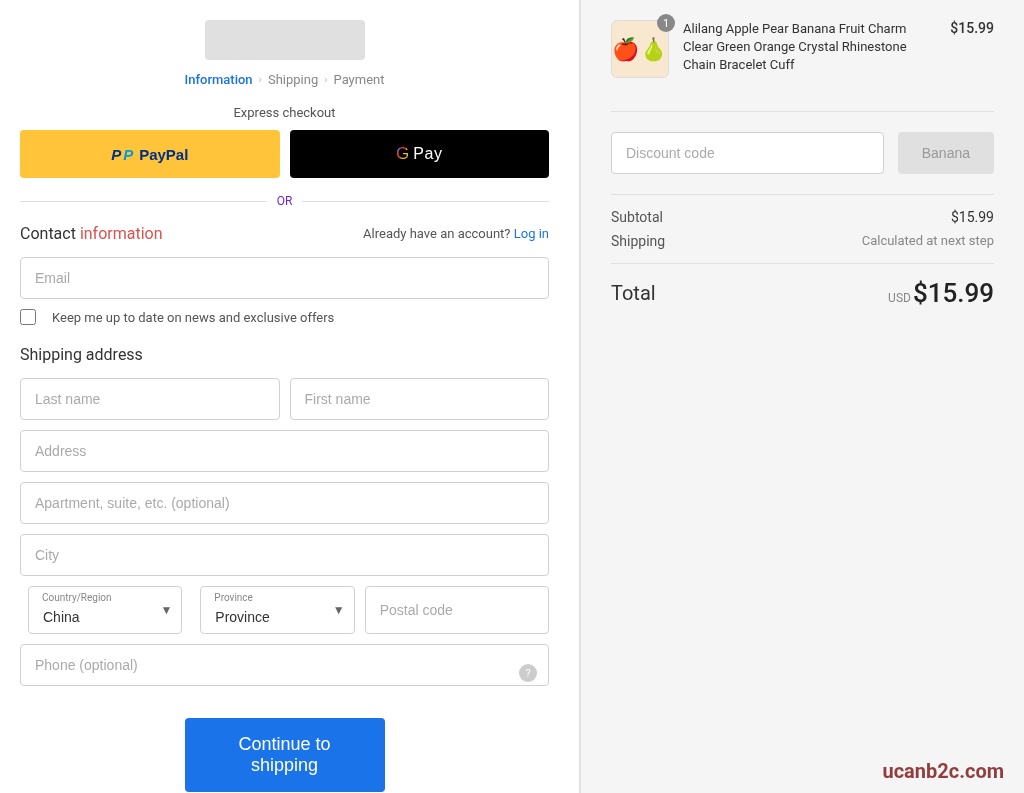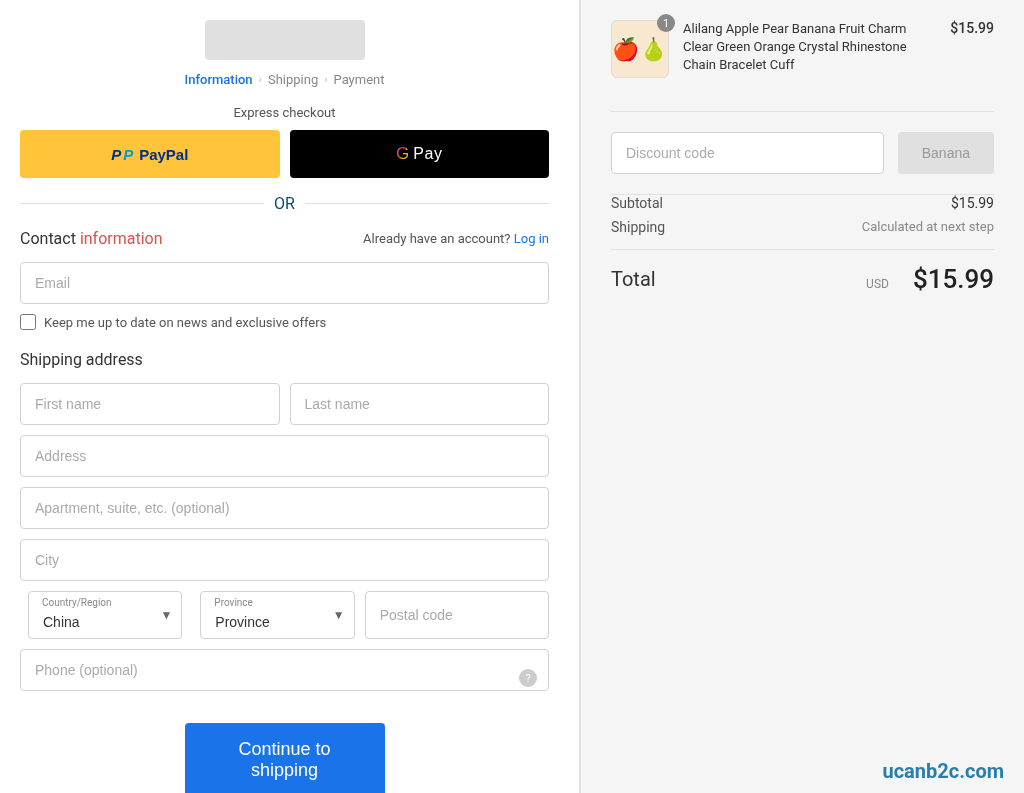--- a/index.html
+++ b/index.html
@@ -95,22 +95,22 @@
       font-size: 15px;
       font-weight: bold;
     }
 
     
     .or-divider {
       display: flex;
       align-items: center;
       gap: 10px;
       margin: 10px 0 16px;
-      color: #0c4a6e;
-      font-size: 16px;
+      color: #6d28d9;
+      font-size: 12px;
     }
     .or-divider::before, .or-divider::after {
       content: '';
       flex: 1;
       height: 1px;
       background: #e0e0e0;
     }
 
     
     .section-header {
@@ -148,21 +148,21 @@
       outline: none;
       margin-bottom: 10px;
     }
     .form-field::placeholder {
       color: #aaa;
     }
 
     .checkbox-row {
       display: flex;
       align-items: center;
-      gap: 8px;
+      gap: 16px;
       margin-bottom: 20px;
       font-size: 13px;
       color: #555;
     }
     .checkbox-row input[type="checkbox"] {
       width: 16px;
       height: 16px;
     }
 
     
@@ -353,20 +353,21 @@
       border-radius: 4px;
       padding: 10px 24px;
       font-size: 14px;
       cursor: pointer;
       font-weight: 500;
     }
 
     
     .totals-section {
       border-top: 1px solid #e0e0e0;
+      padding-top: 14px;
     }
     .totals-row {
       display: flex;
       justify-content: space-between;
       align-items: center;
       margin-bottom: 8px;
       font-size: 14px;
       color: #555;
     }
     .totals-row .amount {
@@ -386,39 +387,39 @@
       font-size: 15px;
       color: #333;
     }
     .total-final-row .total-label {
       font-size: 20px;
       font-weight: 400;
     }
     .total-final-right {
       display: flex;
       align-items: baseline;
-      gap: 24px;
+      gap: 2px;
     }
     .currency-label {
       font-size: 12px;
       color: #888;
     }
     .total-amount {
       font-size: 26px;
       font-weight: 500;
       color: #222;
     }
 
     
     .watermark {
       position: fixed;
       bottom: 10px;
       right: 20px;
       font-size: 20px;
-      color: #0369a1;
+      color: #7f1d1d;
       font-weight: bold;
       opacity: 0.85;
     }
 
     .paypal-icon {
       display: inline-flex;
       align-items: center;
       gap: 2px;
     }
     .pp-blue { color: #009cde; font-style: italic; font-weight: 800; }
@@ -493,22 +494,22 @@
 
   <div class="checkbox-row">
     <input type="checkbox" style="">
     <label>Keep me up to date on news and exclusive offers</label>
   </div>
 
   
   <div class="shipping-title">Shipping address</div>
 
   <div class="form-row">
+    <input class="form-field" type="text" placeholder="Last name" style="">
     <input class="form-field" type="text" placeholder="First name" style="">
-    <input class="form-field" type="text" placeholder="Last name" style="">
   </div>
 
   <input class="form-field" type="text" placeholder="Address" style="">
 
   <input class="form-field" type="text" style="color: rgb(26, 115, 232);" placeholder="Apartment, suite, etc. (optional)">
 
   <input class="form-field" type="text" placeholder="City" style="">
 
   <div class="address-bottom-row">
     <div class="select-wrapper">

